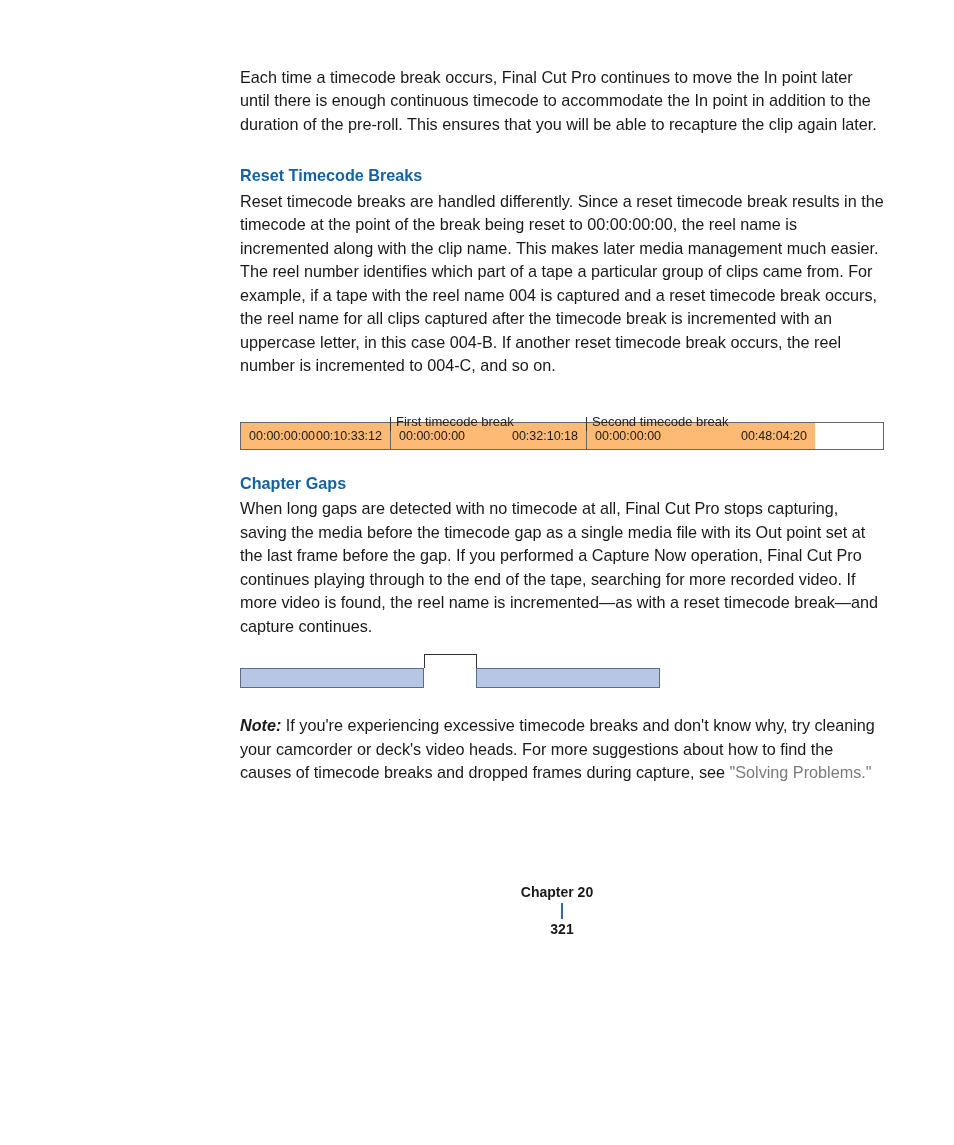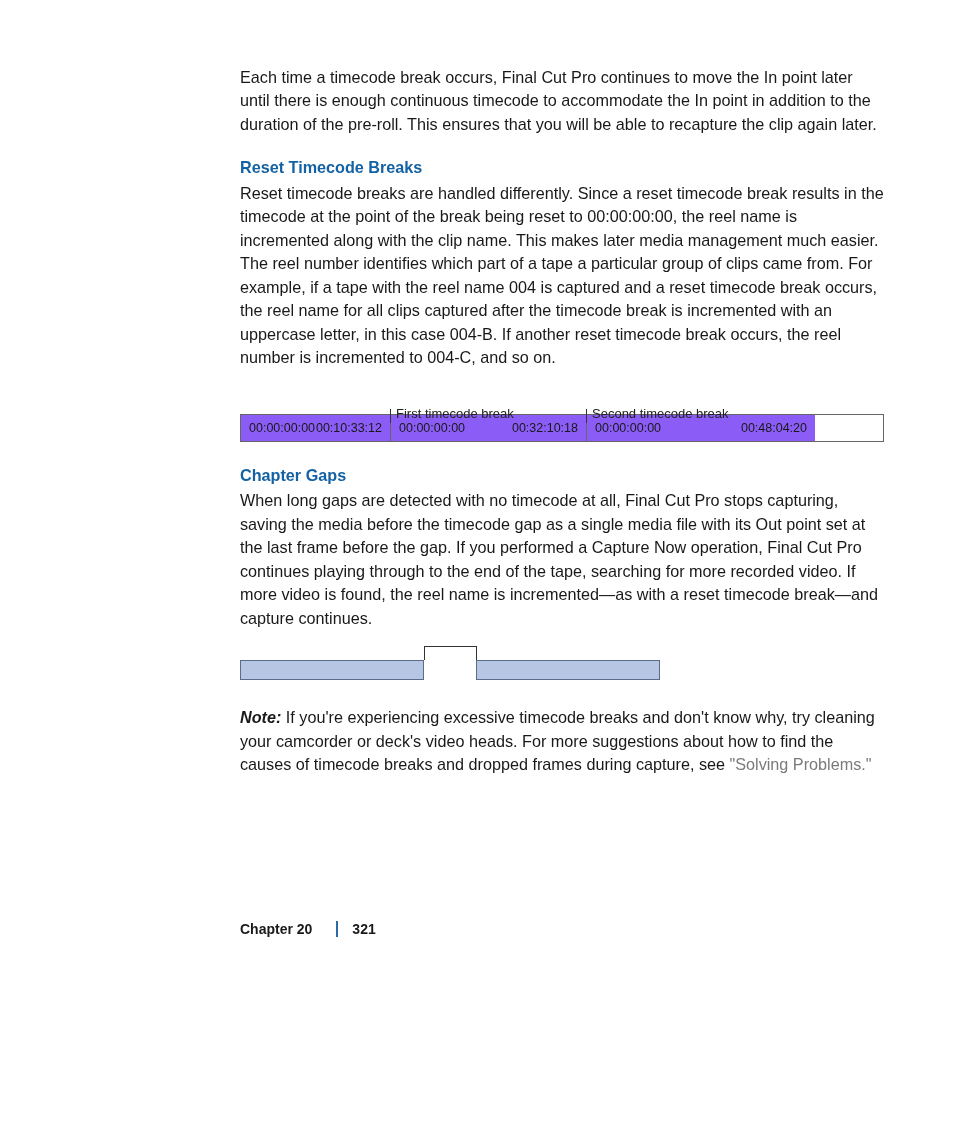--- a/index.html
+++ b/index.html
@@ -21,21 +21,21 @@
   }
   .body-text {
     margin: 0 0 16px 0;
   }
   .heading {
     color: #1462a3;
     font-weight: 700;
     font-size: 16.2px;
     margin: 22px 0 2px 0;
   }
-  .heading.first { margin-top: 20px; }
+  .heading.first { margin-top: 28px; }
   .note-label { font-style: italic; font-weight: 600; }
   .faux-link { color: #7a7a7a; }
 
   
   .diagram1 {
     margin: 18px 0 22px 0;
     font-size: 13px;
   }
   .d1-breaks {
     position: relative;
@@ -54,21 +54,21 @@
     border-left: 1px solid #333;
     margin-right: 5px;
     margin-top: 4px;
   }
   .d1-break .lbl { white-space: nowrap; color: #222; }
   .d1-bar {
     display: flex;
     border: 1px solid #666;
   }
   .d1-seg {
-    background: #8b5cf6;
+    background: #fdba74;
     border-right: 1px solid #666;
     box-sizing: border-box;
     display: flex;
     justify-content: space-between;
     align-items: center;
     padding: 4px 8px;
     font-size: 12.5px;
   }
   .d1-seg:last-child { border-right: none; }
   .d1-reels {
@@ -120,20 +120,21 @@
   
   .footer {
     position: absolute;
     left: 0;
     right: 0;
     bottom: 33px;
     padding: 0 70px 0 240px;
     display: flex;
     align-items: center;
     font-size: 14px;
+    flex-direction: column;
   }
   .footer .chapter { font-weight: 700; margin-right: 10px; }
   .footer .title { color: #2d6aa8; flex: 1; }
   .footer .rule {
     width: 2px;
     height: 16px;
     background: #2d6aa8;
     margin: 0 14px 0 14px;
   }
   .footer .pg { font-weight: 700; }

